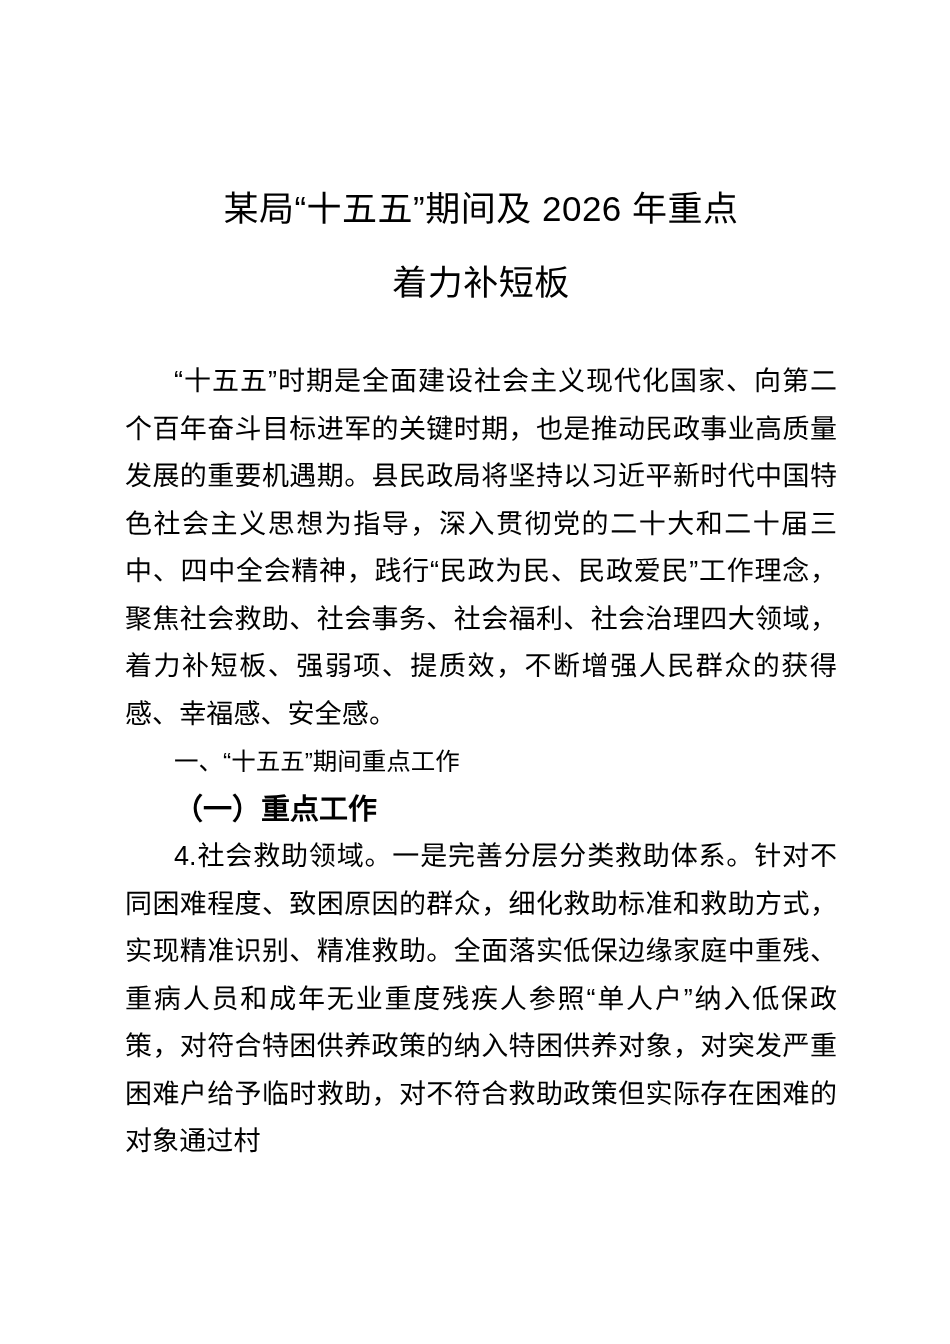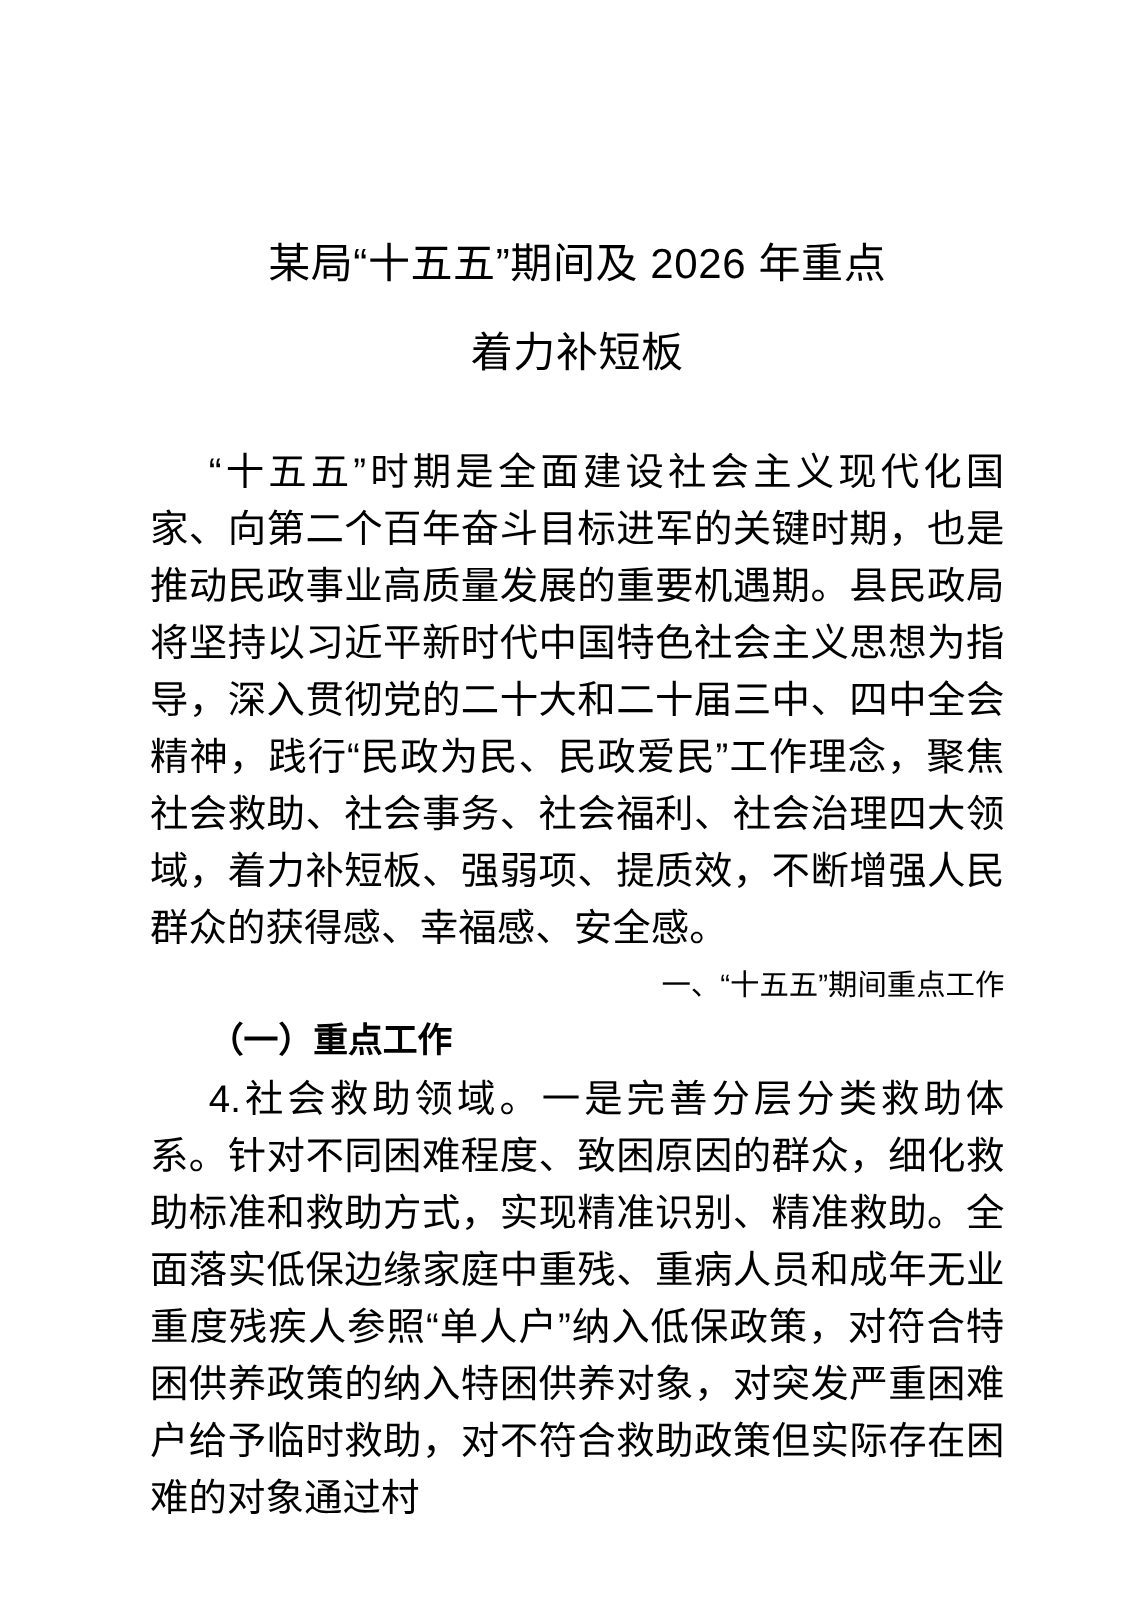--- a/index.html
+++ b/index.html
@@ -21,40 +21,40 @@
     height: 1344px;
     margin: 0 auto;
     background: #ffffff;
     overflow: hidden;
     box-sizing: border-box;
   }
 
   .page-body {
     position: absolute;
     left: 125px;
-    top: 16px;
+    top: 4px;
     width: 712px;
   }
 
   
   .doc-title {
     margin: 0;
     padding-top: 168px;
     font-size: 35px;
     font-weight: 400;
     line-height: 74px;
     text-align: center;
     letter-spacing: 0.5px;
     color: #000000;
   }
 
   
   .para {
     margin: 0;
-    font-size: 32px;
+    font-size: 27px;
     font-weight: 400;
     line-height: 47.5px;
     text-align: justify;
     text-justify: inter-ideograph;
     text-indent: 49px;
     color: #000000;
     letter-spacing: 0.1px;
   }
 
   .para.first {
@@ -62,21 +62,20 @@
   }
 
   
   .heading-1 {
     margin: 0;
     font-size: 24.5px;
     font-weight: 400;
     line-height: 47.5px;
     text-indent: 49px;
     color: #000000;
-    text-align: right;
   }
 
   .heading-2 {
     margin: 0;
     font-size: 29px;
     font-weight: 700;
     line-height: 47.5px;
     text-indent: 49px;
     color: #000000;
   }

